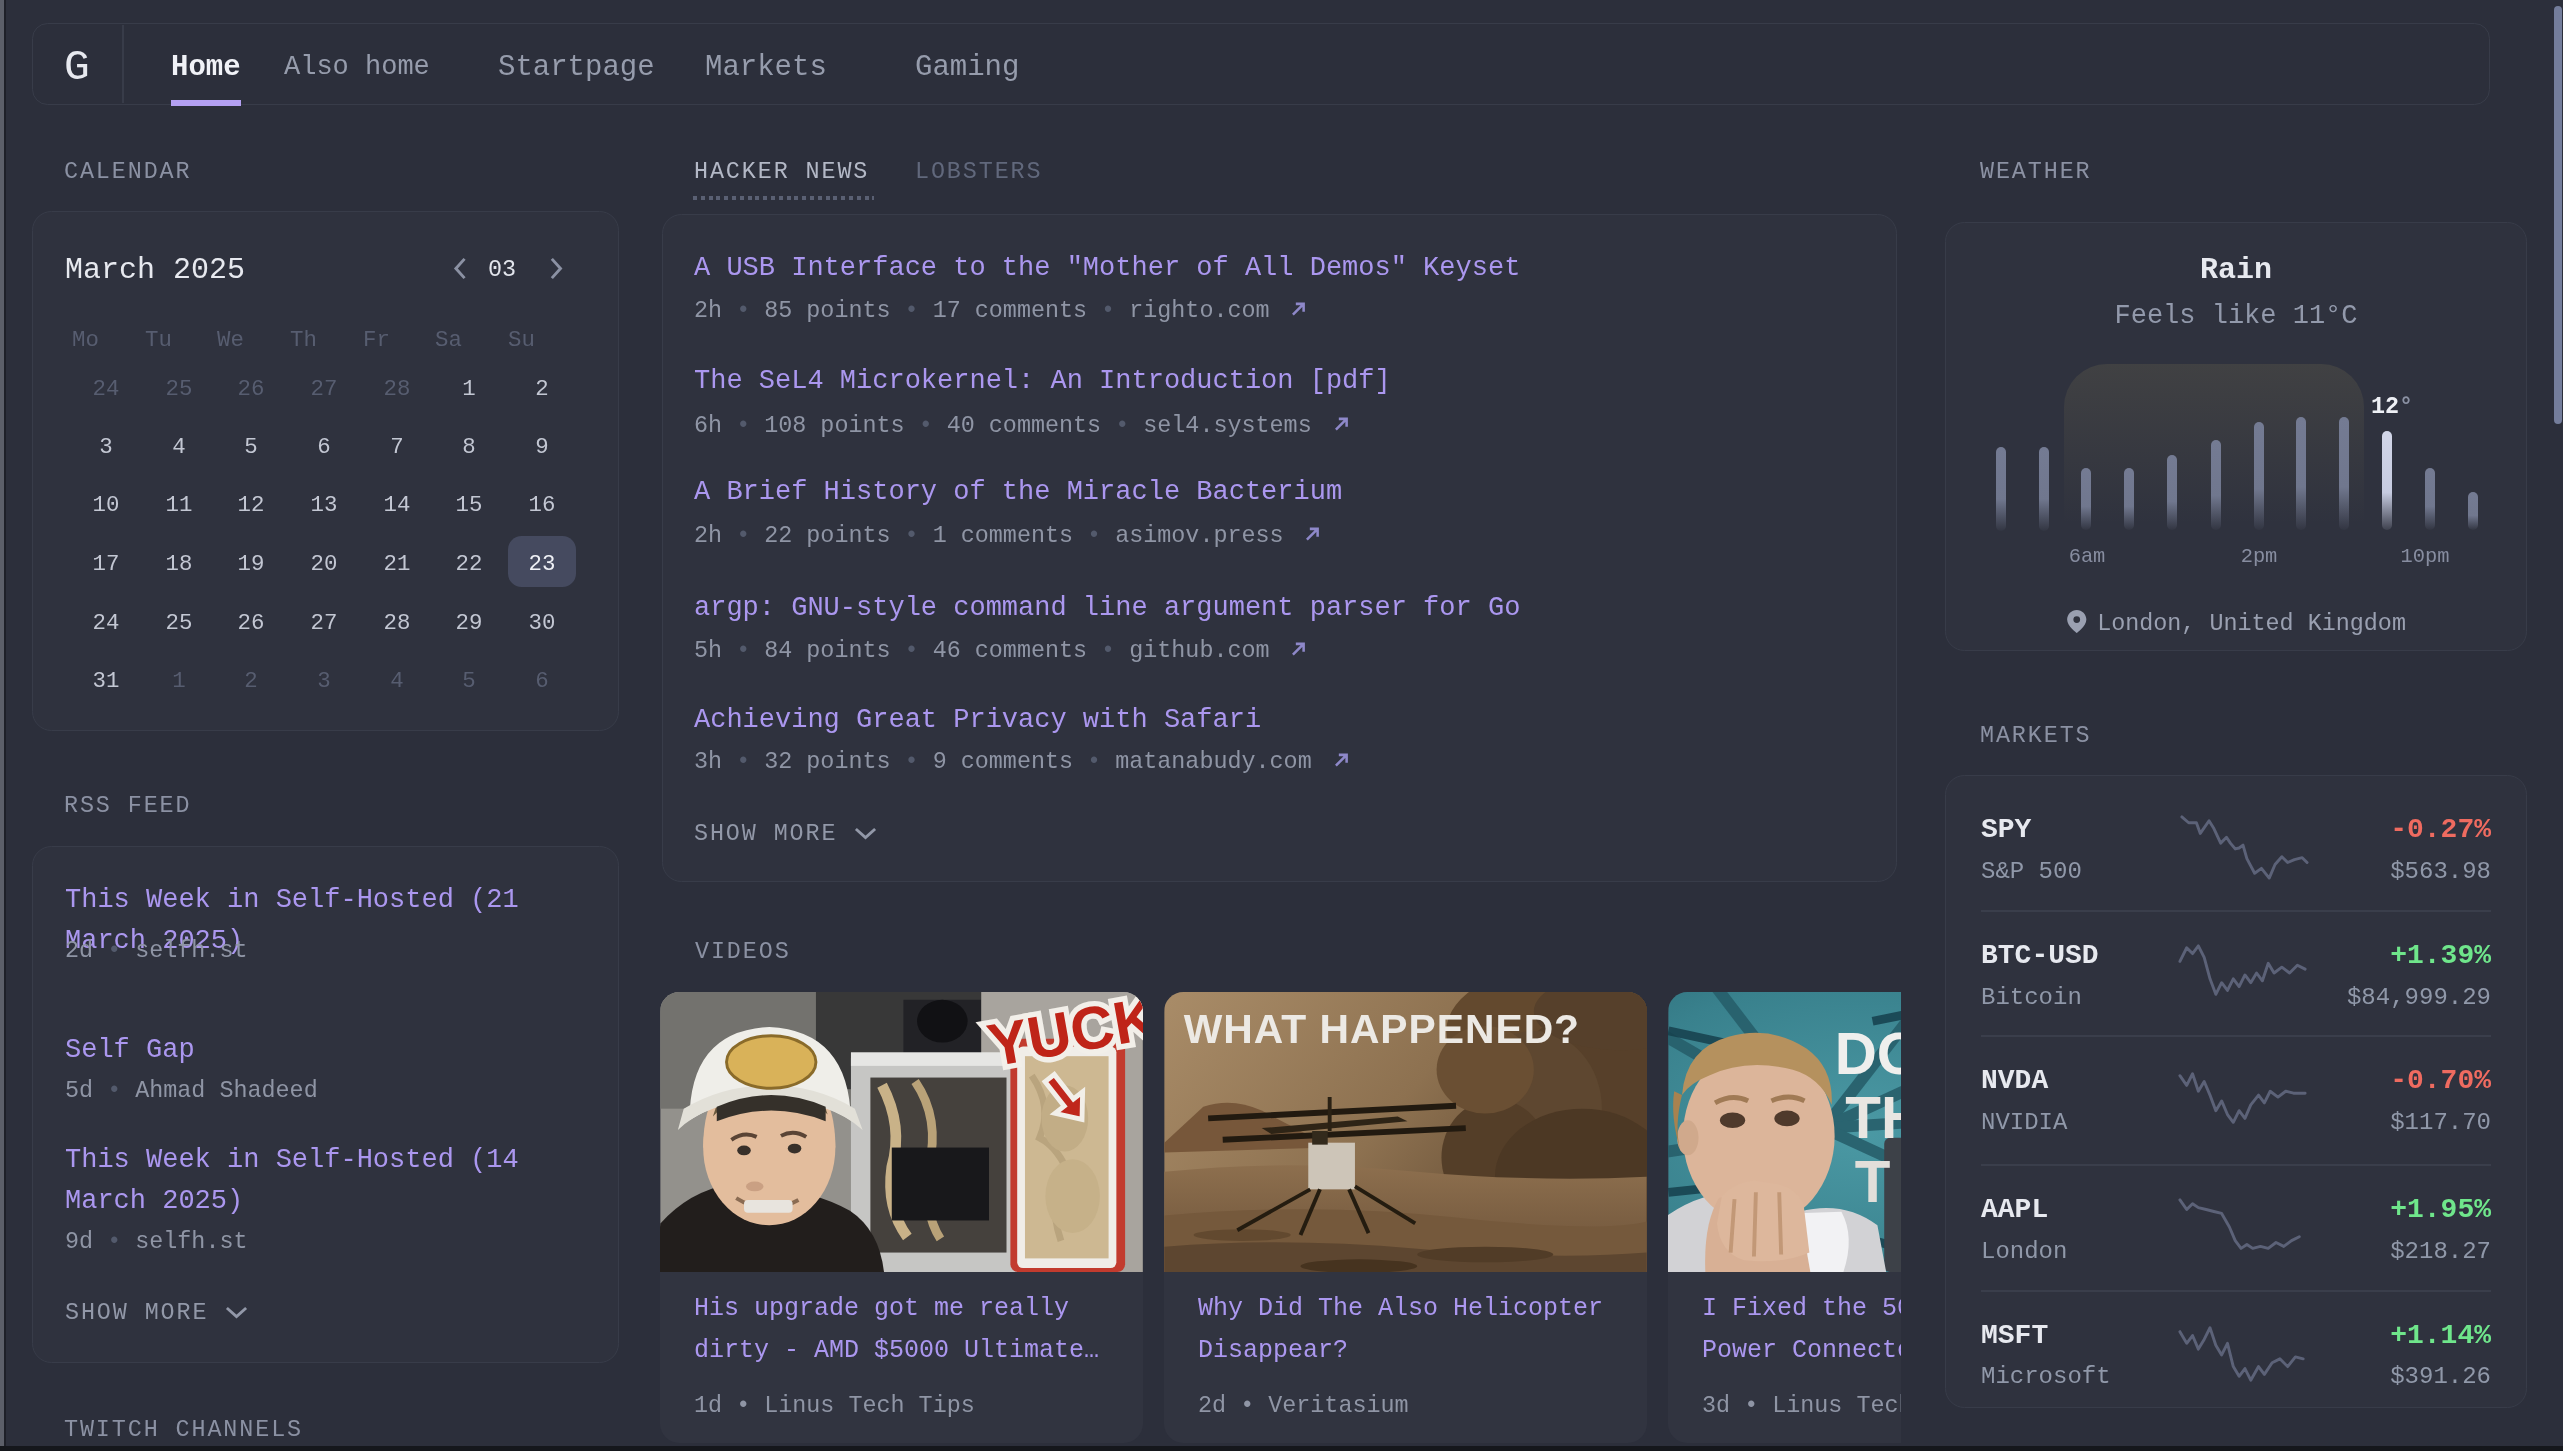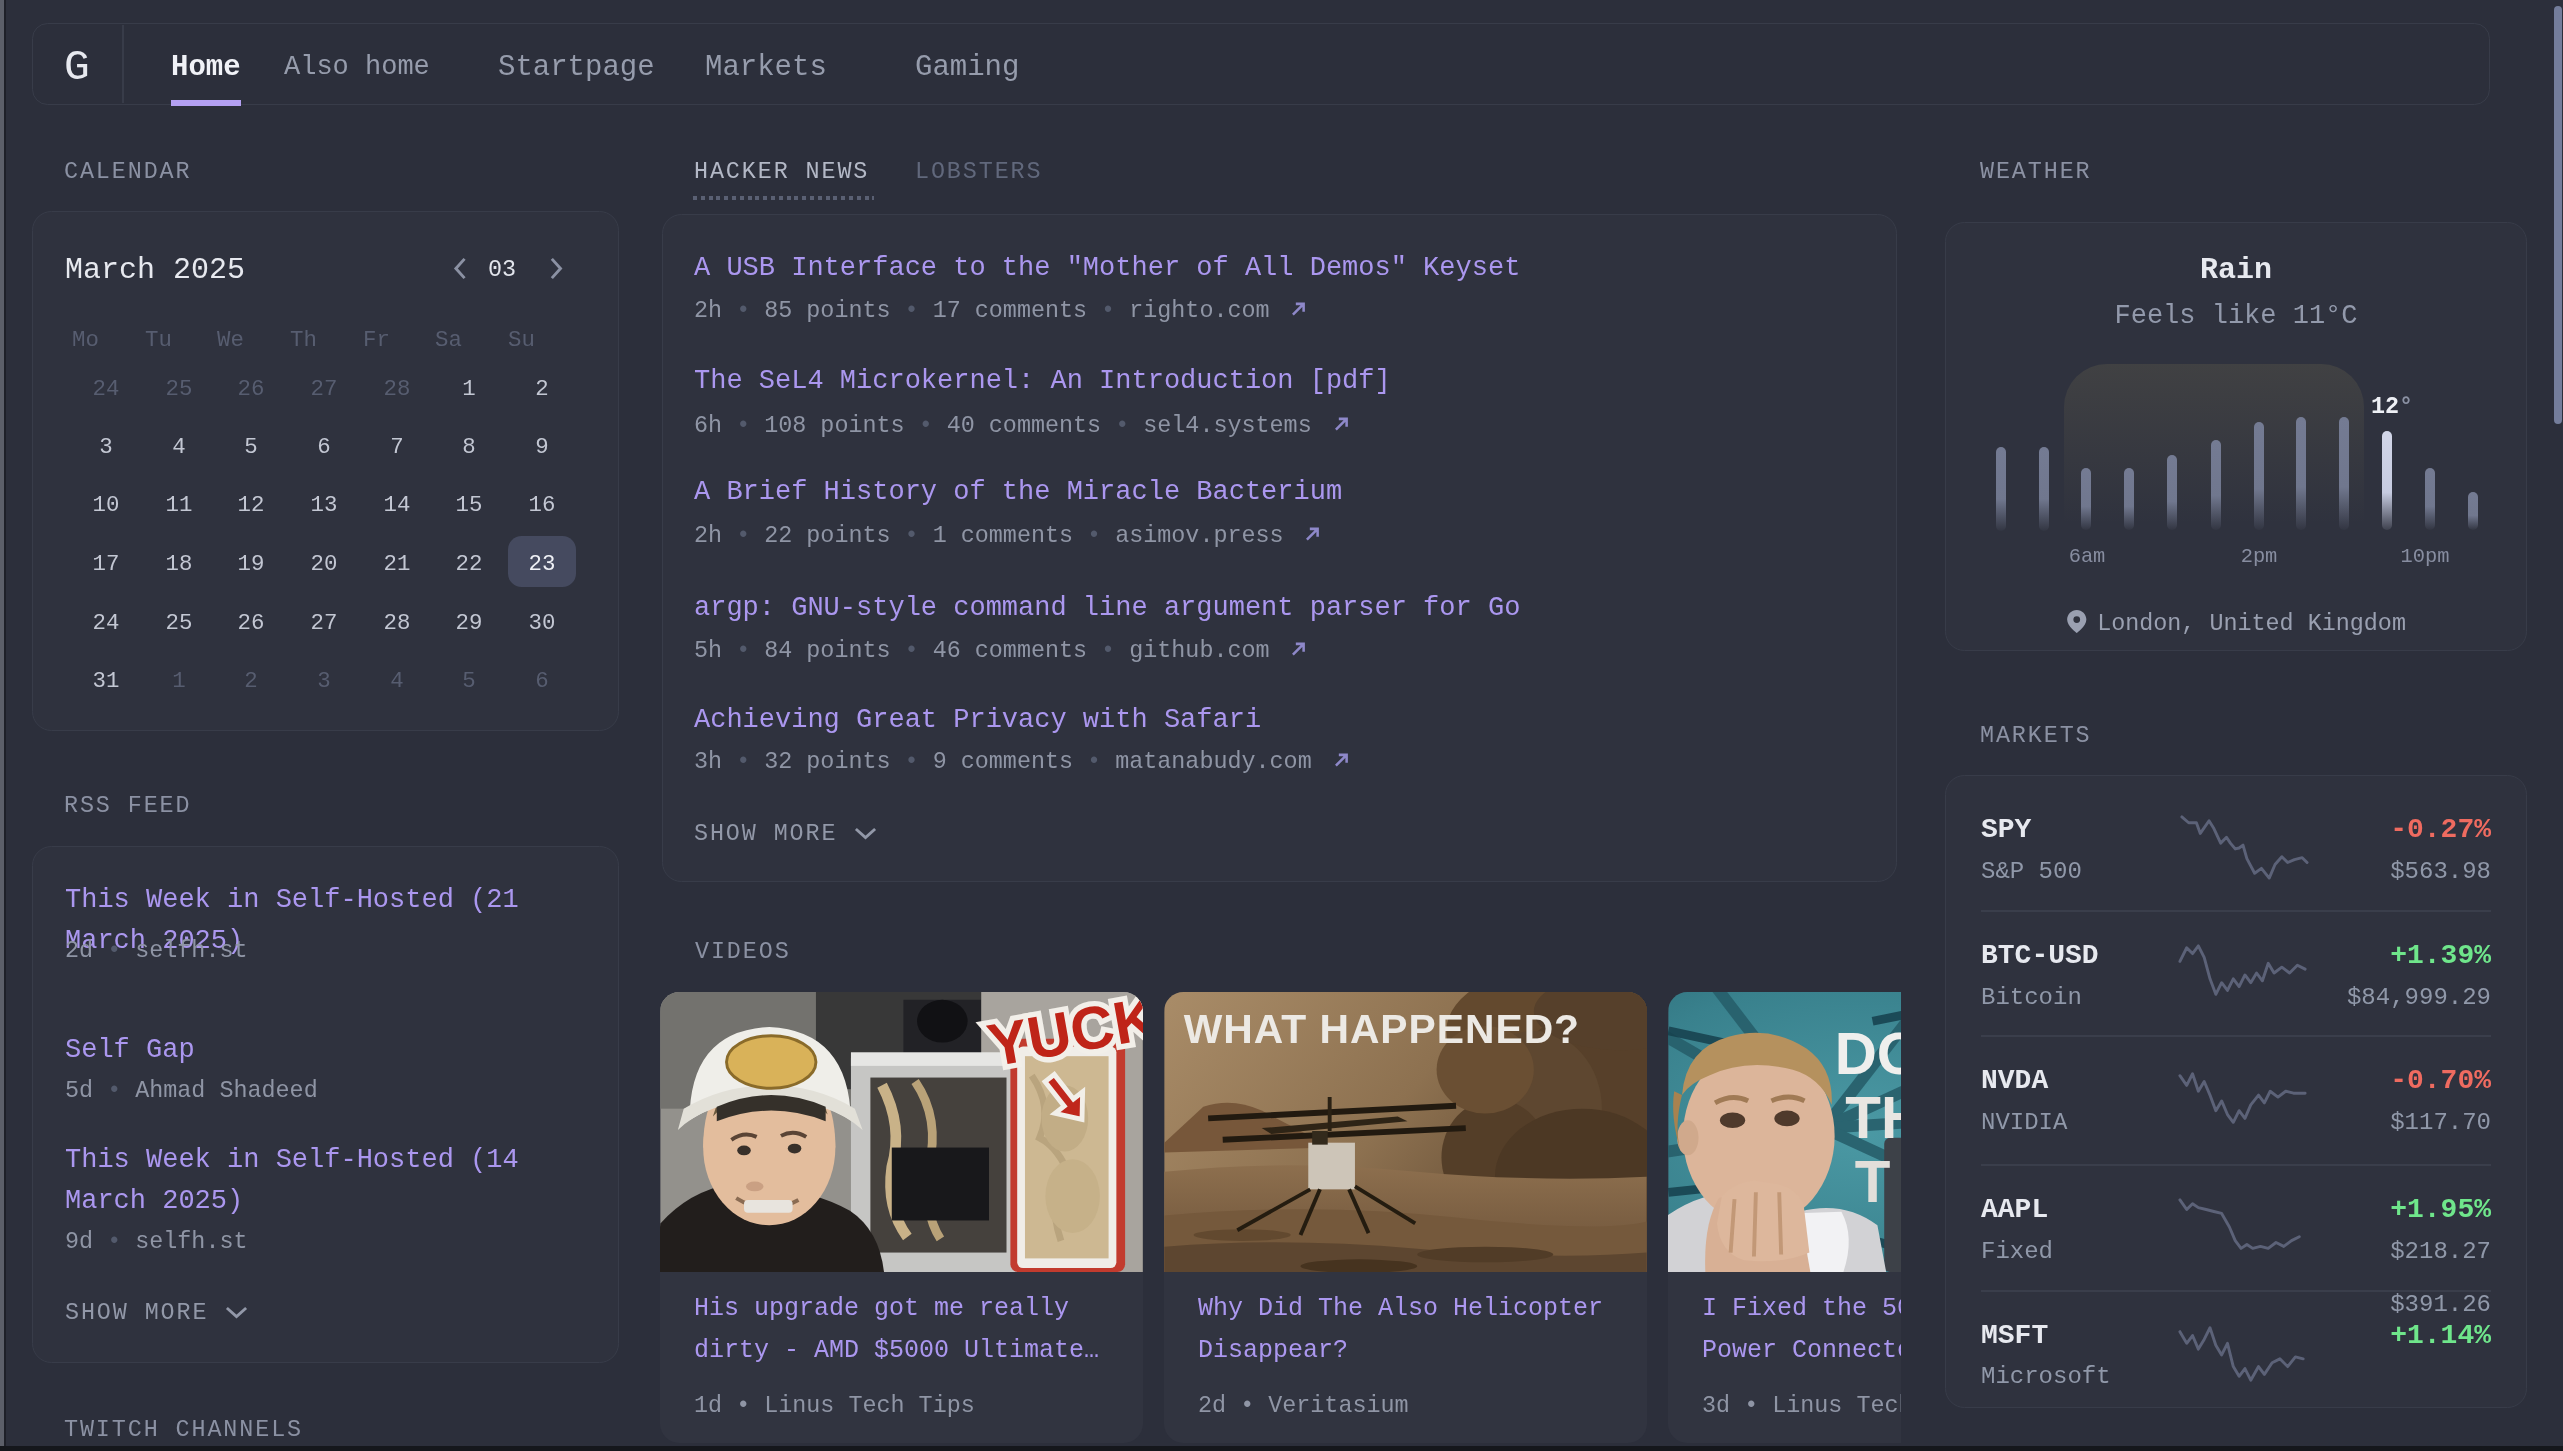--- a/index.html
+++ b/index.html
@@ -349,30 +349,30 @@
   <div class="abs" style="left:1981px;top:1066px;font-size:28px;line-height:29px;font-weight:bold;color:#e7e9ef;">NVDA</div>
   <div class="abs" style="left:1981px;top:1110px;font-size:24px;line-height:25px;color:#9098a9;">NVIDIA</div>
   <div class="abs" style="right:72px;top:1066px;font-size:28px;line-height:29px;font-weight:bold;color:#ef6b60;">-0.70%</div>
   <div class="abs" style="right:72px;top:1110px;font-size:24px;line-height:25px;color:#9098a9;">$117.70</div>
   <div class="abs" style="left:2175px;top:1066px;">
     <svg width="136" height="66" viewBox="0 0 140 68">
       <polyline points="5,10 12,20 18,8 24,26 30,16 36,30 42,46 48,36 54,50 60,58 66,46 72,54 78,40 86,30 92,38 98,26 106,32 114,26 122,28 134,28" fill="none" stroke="#5c6278" stroke-width="3" stroke-linejoin="round" stroke-linecap="round"></polyline>
     </svg>
   </div>
   <div class="abs" style="left:1981px;top:1195px;font-size:28px;line-height:29px;font-weight:bold;color:#e7e9ef;">AAPL</div>
-  <div class="abs" style="left:1981px;top:1239px;font-size:24px;line-height:25px;color:#9098a9;">Fixed</div>
+  <div class="abs" style="left:1981px;top:1239px;font-size:24px;line-height:25px;color:#9098a9;">London</div>
   <div class="abs" style="right:72px;top:1195px;font-size:28px;line-height:29px;font-weight:bold;color:#6fe68b;">+1.95%</div>
   <div class="abs" style="right:72px;top:1239px;font-size:24px;line-height:25px;color:#9098a9;">$218.27</div>
   <div class="abs" style="left:2175px;top:1194px;">
     <svg width="136" height="66" viewBox="0 0 140 68">
       <polyline points="5,6 12,16 18,10 24,14 32,16 40,18 48,20 56,34 62,48 68,56 74,52 80,56 88,54 96,56 104,50 112,54 120,48 128,44" fill="none" stroke="#5c6278" stroke-width="3" stroke-linejoin="round" stroke-linecap="round"></polyline>
     </svg>
   </div>
   <div class="abs" style="left:1981px;top:1321px;font-size:28px;line-height:29px;font-weight:bold;color:#e7e9ef;">MSFT</div>
   <div class="abs" style="left:1981px;top:1364px;font-size:24px;line-height:25px;color:#9098a9;">Microsoft</div>
   <div class="abs" style="right:72px;top:1321px;font-size:28px;line-height:29px;font-weight:bold;color:#6fe68b;">+1.14%</div>
-  <div class="abs" style="right:72px;top:1292px;font-size:24px;line-height:25px;color:#9098a9;">$391.26</div>
+  <div class="abs" style="right:72px;top:1364px;font-size:24px;line-height:25px;color:#9098a9;">$391.26</div>
   <div class="abs" style="left:2175px;top:1320px;">
     <svg width="136" height="66" viewBox="0 0 140 68">
       <polyline points="5,12 12,24 18,16 24,30 30,20 36,8 42,26 48,36 54,24 60,48 66,58 72,50 78,62 86,48 92,56 100,44 108,40 116,48 124,38 132,40" fill="none" stroke="#5c6278" stroke-width="3" stroke-linejoin="round" stroke-linecap="round"></polyline>
     </svg>
   </div>
 
 
 </body></html>

